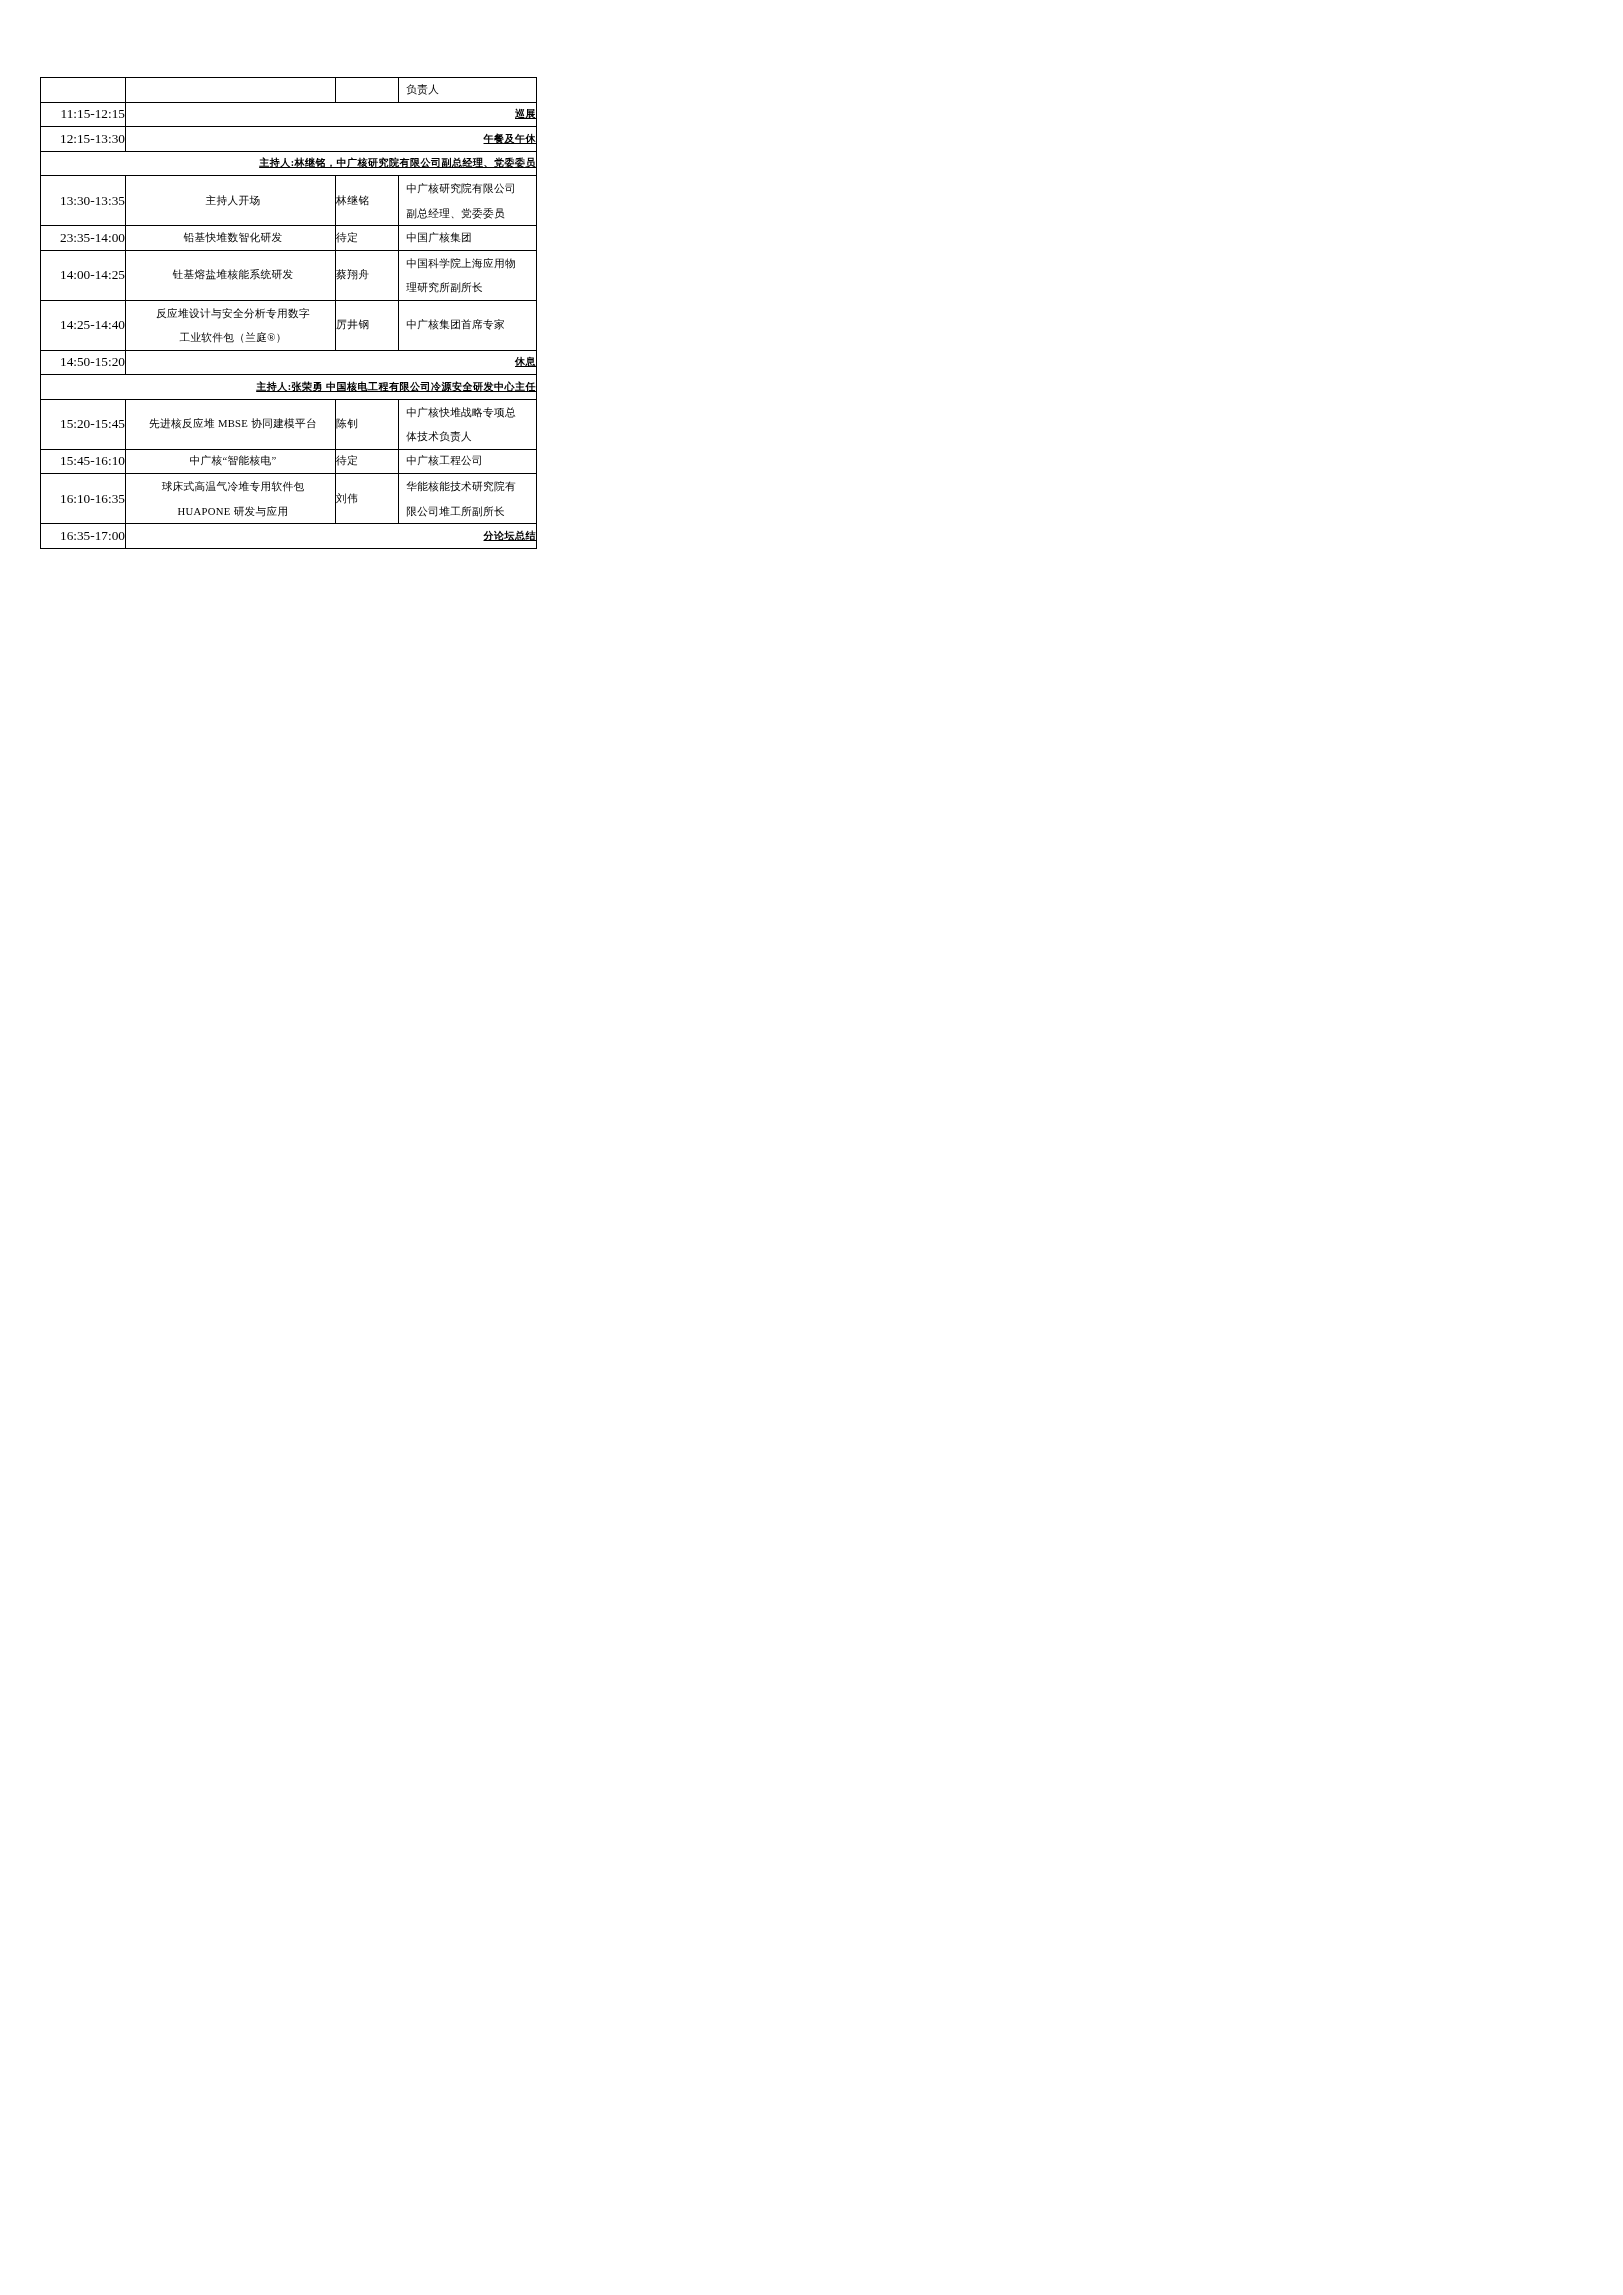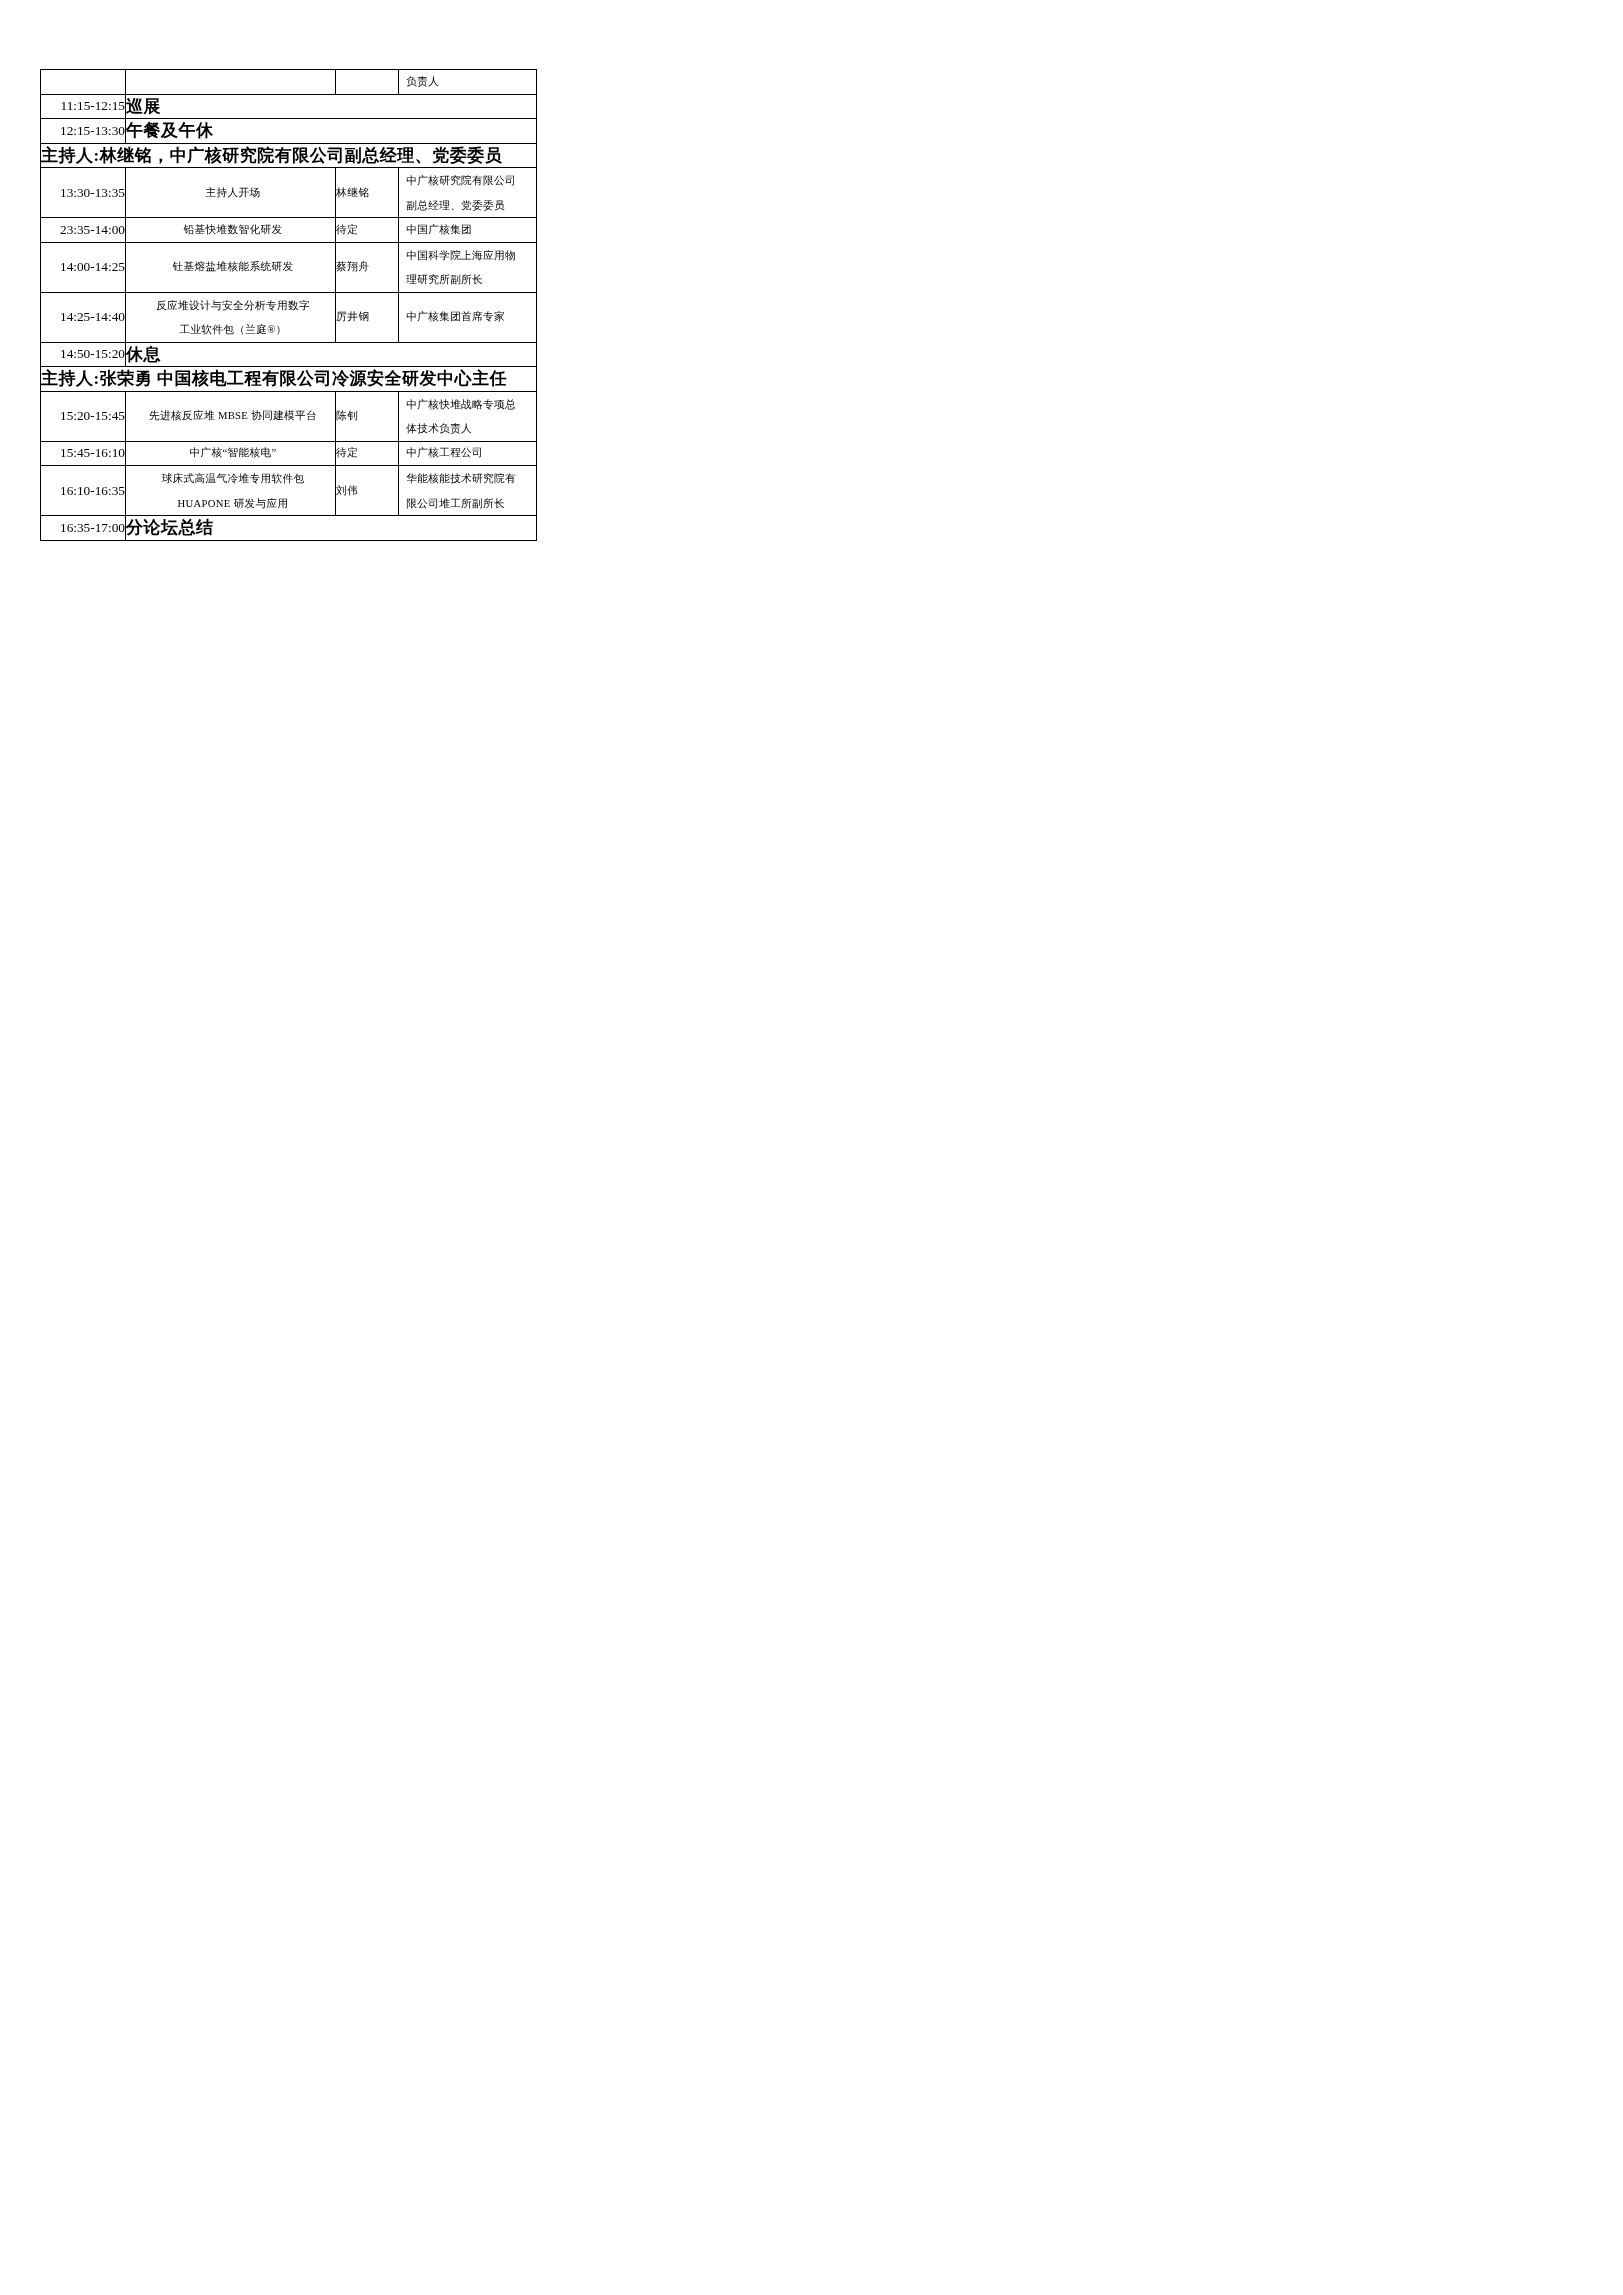--- a/index.html
+++ b/index.html
@@ -2,21 +2,21 @@
 <html lang="zh" style="font-size:8.2px"><head>
 <meta charset="utf-8">
 <style>
   html,body{margin:0;padding:0;background:#ffffff;}
   body{
     width:574px;height:812px;position:relative;
     font-family:"Liberation Serif","DejaVu Serif",serif;
     color:#000;
     -webkit-font-smoothing:antialiased;
   }
-  .sheet{position:absolute;inset:0;background:#fff;}
+  .sheet{position:absolute;inset:0;background:#fff;margin-top:8px;}
   table.agenda{
     position:absolute;left:40px;top:69px;width:495px;
     border-collapse:collapse;table-layout:fixed;
   }
   col.c-time{width:85px;}
   col.c-topic{width:210px;}
   col.c-speaker{width:63px;}
   col.c-aff{width:138px;}
   td{
     border:1px solid #000;
@@ -28,22 +28,23 @@
   tr.short{height:24.5px;}
   tr.tall{height:49px;}
   td.time{
     text-align:right;font-size:13.3px;letter-spacing:0;
     white-space:nowrap;
   }
   td.topic{text-align:center;padding-left:5.1px;padding-right:0;}
   td.speaker{text-align:left;letter-spacing:0.5px;}
   td.aff{text-align:left;padding-left:7.2px;padding-right:3.1px;}
   td.mtitle{
-    text-align:left;font-weight:bold;font-size:17px;letter-spacing:0.5px;
+    text-align:right;font-weight:bold;font-size:10px;letter-spacing:0.5px;
     white-space:nowrap;
+    text-decoration:underline;
   }
   .ln{line-height:24.5px;white-space:nowrap;}
   .single{white-space:nowrap;}
 </style>
 </head>
 <body>
 
 <div class="sheet">
   <table class="agenda">
     <colgroup>

